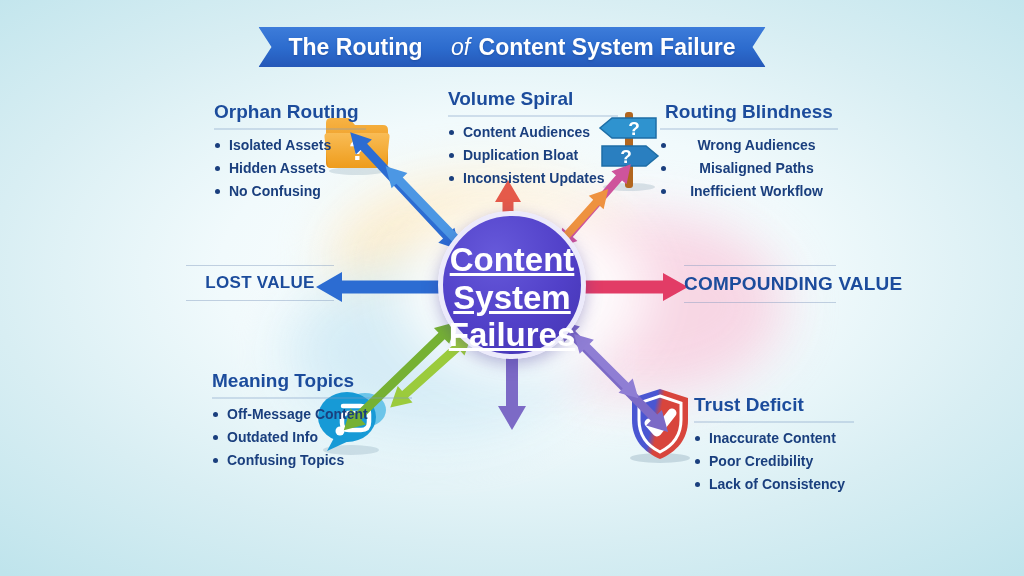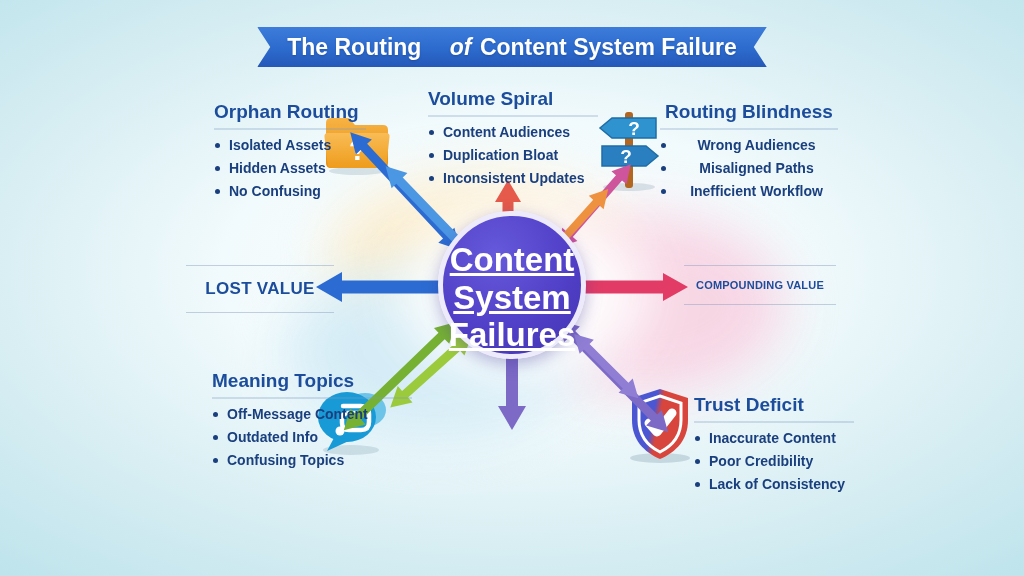--- a/index.html
+++ b/index.html
@@ -19,21 +19,21 @@
 
   
   .banner {
     position:absolute; top:27px; left:50%; transform:translateX(-50%);
     background:linear-gradient(180deg, var(--banner-blue-light) 0%, var(--banner-blue) 55%, var(--banner-blue-dark) 100%);
     color:#fff; font-weight:bold; font-size:23px; line-height:40px; height:40px;
     padding:0 30px; white-space:nowrap;
     clip-path:polygon(0% 0%, 100% 0%, calc(100% - 13px) 50%, 100% 100%, 0% 100%, 13px 50%);
     text-shadow:0 1px 2px rgba(20,50,110,.35);
   }
-  .banner .it { font-style:italic; font-weight:bold; padding:0 2px;margin-left:20px; }
+  .banner .it { font-style:italic; font-weight:normal; padding:0 2px;margin-left:20px; }
 
   
   .hub {
     position:absolute; left:438px; top:211px; width:148px; height:148px;
     border-radius:50%;
     background:radial-gradient(circle at 38% 28%, #6659da 0%, #5140c8 55%, #4233ae 100%);
     border:5px solid #eceafb;
     box-shadow:0 5px 16px rgba(60,50,150,.35);
     display:flex; flex-direction:column; align-items:center; justify-content:flex-end;
     color:#fff; font-weight:bold; font-size:33px; line-height:1.14; text-align:center;
@@ -53,26 +53,26 @@
     position:relative; padding-left:15px; margin-bottom:7px;
     font-size:14px; font-weight:bold; color:var(--text-blue); white-space:nowrap;
   }
   .panel li::before {
     content:""; position:absolute; left:1px; top:6px; width:5px; height:5px;
     border-radius:50%; background:var(--text-blue);
   }
 
   
   .axis-label {
-    position:absolute; z-index:7; text-align:center; padding:13px 0;
+    position:absolute; z-index:7; text-align:center; padding:7px 0;
     border-top:1px solid rgba(130,155,190,.45); border-bottom:1px solid rgba(130,155,190,.45);
     color:var(--heading-blue); font-weight:bold; white-space:nowrap;
   }
   #lost-value { left:186px; top:265px; width:148px; font-size:17px; letter-spacing:.3px; }
-  #compounding-value { left:684px; top:265px; width:152px; font-size:11px; letter-spacing:.2px; }
+  #compounding-value { left:684px; top:265px; width:152px; font-size:19px; letter-spacing:.2px; }
 
   .icon { position:absolute; z-index:4; }
   #arrow-layer { position:absolute; left:0; top:0; z-index:5; pointer-events:none; }
 
   .f-blue    { fill:var(--arrow-blue); }
   .f-blue2   { fill:var(--arrow-blue-light); }
   .f-pink    { fill:var(--arrow-pink); }
   .f-red     { fill:var(--arrow-red); }
   .f-orange  { fill:var(--arrow-orange); }
   .f-magenta { fill:var(--arrow-magenta); }
@@ -197,21 +197,21 @@
 
   <section class="panel" style="left:214px; top:101px; width:152px;">
     <h2>Orphan Routing</h2>
     <ul>
       <li>Isolated Assets</li>
       <li>Hidden Assets</li>
       <li>No Confusing</li>
     </ul>
   </section>
 
-  <section class="panel" style="left:428px; top:88px; width:170px;">
+  <section class="panel" style="left:448px; top:88px; width:170px;">
     <h2>Volume Spiral</h2>
     <ul>
       <li>Content Audiences</li>
       <li>Duplication Bloat</li>
       <li>Inconsistent Updates</li>
     </ul>
   </section>
 
   <section class="panel" style="left:660px; top:101px; width:178px;text-align:center;">
     <h2>Routing Blindness</h2>

